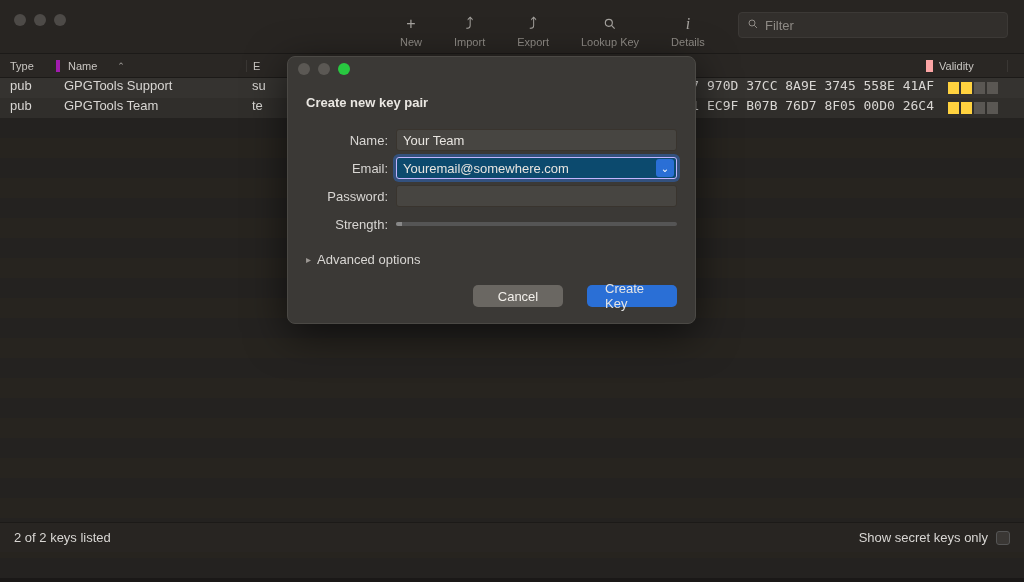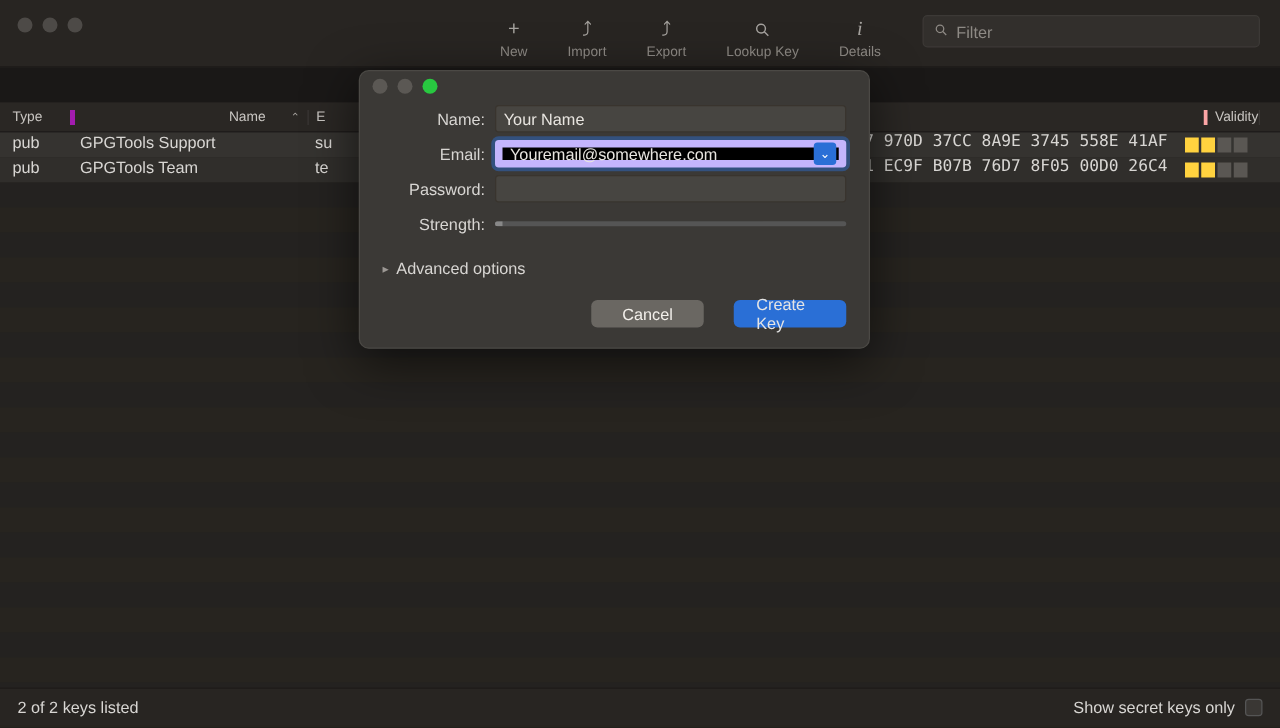--- a/index.html
+++ b/index.html
@@ -8,27 +8,27 @@
   .titlebar { height: 54px; background: #282522; display: flex; align-items: center; position: relative; border-bottom: 1px solid #1c1a18; }
   .traffic { display: flex; gap: 8px; position: absolute; left: 14px; top: 14px; }
   .traffic .dot { width: 12px; height: 12px; border-radius: 50%; background: #4d4a47; }
   .toolbar { display: flex; gap: 32px; margin-left: 400px; align-items: flex-start; padding-top: 10px; }
   .tbitem { display: flex; flex-direction: column; align-items: center; gap: 3px; color: #8e8a85; font-size: 11px; }
   .tbitem .ico { height: 18px; display:flex; align-items:center; justify-content:center; font-size:16px; color:#a5a29e; }
   .search { position: absolute; right: 16px; top: 12px; width: 270px; height: 26px; background: #322f2c; border: 1px solid #3c3936; border-radius: 4px; display:flex; align-items:center; padding:0 8px; gap:6px; color:#8e8a85; }
   .search .sicon { font-size:13px; color:#8e8a85; }
   .search .ph { font-size:13px; color:#8e8a85;text-align:right; }
   .content { position: relative; height: 498px; background:#242220; }
-  .header-row { display:flex; height:24px; align-items:center; background:#2a2724; border-bottom:1px solid #1c1a18; font-size:11px; color:#c9c6c2;margin-top:28px; }
+  .header-row { display:flex; height:24px; align-items:center; background:#2a2724; border-bottom:1px solid #1c1a18; font-size:11px; color:#c9c6c2; }
   .col-type { width:56px; padding-left:10px; }
-  .col-name { width:190px; border-left:4px solid #a21caf; padding-left:8px; display:flex; align-items:center; justify-content:flex-end; padding-right:6px;gap:20px;}
+  .col-name { width:190px; border-left:4px solid #a21caf; padding-left:8px; display:flex; align-items:center; justify-content:flex-start; padding-right:6px;gap:20px;}
   .col-name .sortc { font-size:9px; color:#a5a29e; }
   .col-e    { width:30px; border-left:1px solid #3a3734; padding-left:6px;}
   .col-fpr  { flex:1; border-left:1px solid #3a3734; }
-  .col-val  { width:45px; border-left:3px solid #fca5a5; padding-left:6px; border-right:1px solid #3a3734;}
+  .col-val  { width:82px; border-left:7px solid #fca5a5; padding-left:6px; border-right:1px solid #3a3734;}
   .col-end  { width:16px; }
   .rows { }
   .row { display:flex; height:20px; font-size:13px; color:#d8d6d3; }
   .row:nth-child(even){ background:#27241f; }
   .row:nth-child(odd){ background:#242220; }
   .row.sel1 { background:#353330 !important; }
   .row.sel2 { background:#302e2b !important; }
   .r-type { width:56px; padding-left:10px; }
   .r-name { width:190px; padding-left:8px; }
   .r-e    { width:30px; padding-left:6px; overflow:hidden;}
@@ -47,21 +47,21 @@
   .dlg-title { height:24px; display:flex; align-items:center; }
   .dlg-title .traffic { position:static; margin-left:10px; }
   .dlg-title .dot.r{ background:#5b5854;}
   .dlg-title .dot.y{ background:#5b5854;}
   .dlg-title .dot.g{ background:#28c840;}
   .dlg-head { font-weight:600; font-size:13px; color:#eae7e2; padding:14px 18px 16px; }
   .form { padding: 0 18px; }
   .frow { display:flex; align-items:center; height:28px; }
   .flabel { width:90px; text-align:right; padding-right:8px; color:#d8d6d3; font-size:13px;}
   .finput { flex:1; height:22px; background:#474541; border:1px solid #39342e; border-radius:3px; padding:0 6px; color:#e8e5e0; font-size:13px; display:flex; align-items:center;}
-  .finput.email { border:6px solid #c4b5fd; box-shadow: 0 0 0 3px rgba(43,111,214,0.45); background:#000000; padding-right:0;}
+  .finput.email { border:1px solid #c4b5fd; box-shadow: 0 0 0 3px rgba(43,111,214,0.45); background:#0c4a6e; padding-right:0;}
   .finput.email .dd { width:18px; height:18px; background:#2a6fd6; border-radius:3px; margin-left:auto; margin-right:2px; display:flex; align-items:center; justify-content:center; color:#fff; font-size:10px;}
   .strbar { flex:1; height:4px; background:#555; border-radius:2px; position:relative; overflow:hidden;}
   .strbar .fill{ position:absolute; left:0; top:0; bottom:0; width:2%; background:#888;}
   .adv { display:flex; align-items:center; gap:6px; padding:14px 18px 18px 18px; color:#d8d6d3; font-size:13px;}
   .adv .tri { font-size:10px; color:#9c9894;}
   .btns { display:flex; gap:24px; justify-content:flex-end; padding:0 18px;}
   .btn { height:22px; border-radius:5px; font-size:13px; display:flex; align-items:center; justify-content:center; padding:0 18px;}
   .btn.cancel { background:#6a6762; color:#f3f0eb; width:90px;}
   .btn.primary { background:#2a6fd6; color:#e5e5e5; width:90px;}
 </style>
@@ -191,25 +191,26 @@
   </div>
 
   <div class="dialog">
     <div class="dlg-title">
       <div class="traffic">
         <div class="dot r"></div>
         <div class="dot y"></div>
         <div class="dot g"></div>
       </div>
     </div>
+    <div class="dlg-head">Create new key pair</div>
     <div class="form">
       <div class="frow">
         <div class="flabel">Name:</div>
         <div class="finput">
-            <span>Your Name</span>
+            <span>Your Team</span>
           </div>
       </div>
       <div class="frow">
         <div class="flabel">Email:</div>
         <div class="finput email">
           <span>Youremail@somewhere.com</span>
           <span class="dd">⌄</span>
         </div>
       </div>
       <div class="frow">

